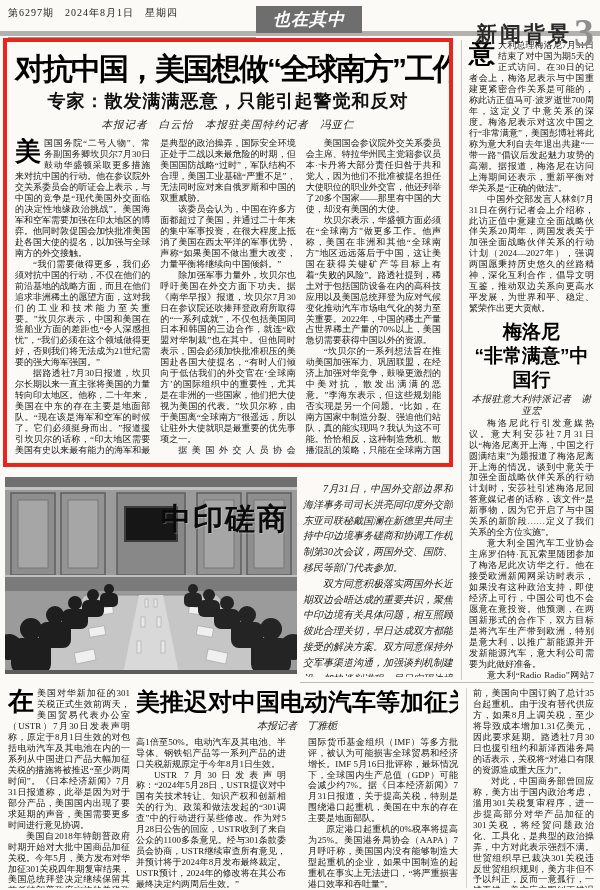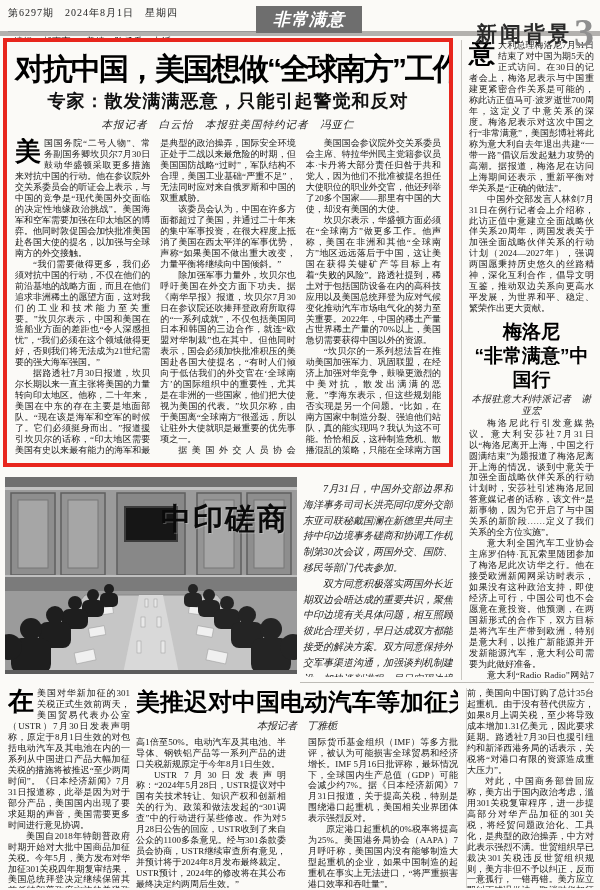--- a/index.html
+++ b/index.html
@@ -1,21 +1,21 @@
 <!DOCTYPE html>
 <html><head>
 <meta charset="utf-8">
 <style>
   * { margin:0; padding:0; box-sizing:border-box; }
   body { background:#e9e7e2; font-family:"Liberation Serif","DejaVu Serif",serif; }
   .page { position:relative; width:600px; height:890px; background:#fbfaf7; overflow:hidden; color:#1a1a1a; }
 
   
   .hdr-left { position:absolute; left:8px; top:6px; width:248px; }
-  .hdr-issue { font-size:10px; color:#222; letter-spacing:1px; padding-bottom:11px; border-bottom:1px solid #999; }
+  .hdr-issue { font-size:10px; color:#222; letter-spacing:1px; padding-bottom:17px; border-bottom:1px solid #999; }
   .hdr-staff { font-size:9px; color:#222; padding-top:3px; letter-spacing:0.5px; }
   .hdr-bar { position:absolute; left:0; top:31px; width:600px; height:5px; background:#b3b1ae; }
   .masthead { position:absolute; left:256px; top:6px; width:106px; height:27px; background:#6e6e6e;
               color:#fff; text-align:center; line-height:27px; font-size:17px; font-weight:bold;
               font-style:italic; letter-spacing:1px; font-family:"Liberation Serif",serif; z-index:3; }
   .hdr-right { position:absolute; right:6px; top:0; text-align:right; z-index:3;margin-top:16px; }
   .hdr-section { display:inline-block; font-size:21px; letter-spacing:3px; color:#2a2a2a; font-weight:bold; vertical-align:bottom; padding-bottom:2px;}
   .hdr-pagenum { display:inline-block; font-size:40px; line-height:34px; font-weight:bold; color:#8f8f8f; vertical-align:bottom; margin-left:2px; }
 
   
@@ -56,33 +56,33 @@
   
   .bottom-rule { position:absolute; left:300px; top:682px; width:294px; height:1px; background:#bdbbb6; }
   .bot-col1 { position:absolute; left:8px; top:688px; width:122px; height:200px; overflow:hidden; }
   .bot-mid  { position:absolute; left:136px; top:688px; width:322px; height:200px; overflow:hidden; }
   .bot-headline { font-family:"Liberation Sans","DejaVu Sans",sans-serif; font-weight:900; font-size:24px;
                   text-align:center; color:#000; letter-spacing:0; line-height:1.15; white-space:nowrap; }
   .bot-byline { font-size:10px; text-align:center; font-style:italic; color:#222; margin:3px 0 4px 0; }
   .bot-mid-cols { display:flex; gap:22px; height:152px; overflow:hidden;justify-content:flex-end; }
   .bot-mid-cols .mcol { flex:1; }
   .bot-col4 { position:absolute; left:466px; top:688px; width:128px; height:200px; overflow:hidden;
-              border-left:1px solid #d4d2cd; padding-left:0; }
+              border-left:1px solid #d4d2cd; padding-left:6px; }
 </style>
 </head>
 <body>
 
 <div class="page">
 
   <div class="hdr-bar"></div>
   <div class="hdr-left">
     <div class="hdr-issue">第6297期　2024年8月1日　星期四</div>
     <div class="hdr-staff">■编辑　郝爽言　■美编　陈孟乔　电话(010)65369575</div>
   </div>
-  <div class="masthead">非常满意</div>
+  <div class="masthead">也在其中</div>
   <div class="hdr-right">
     <span class="hdr-section">新闻背景</span><span class="hdr-pagenum">3</span>
   </div>
 
   <div class="redbox">
     <div class="main-headline">对抗中国，美国想做“全球南方”工作</div>
     <div class="main-subtitle">专家：散发满满恶意，只能引起警觉和反对</div>
     <div class="main-byline">本报记者　白云怡　本报驻美国特约记者　冯亚仁</div>
     <div class="main-cols">
       <div class="mcol bodytext">
@@ -214,21 +214,21 @@
   <div class="bot-mid">
     <div class="bot-headline">美推迟对中国电动汽车等加征关税</div>
     <div class="bot-byline">本报记者　丁雅栀</div>
     <div class="bot-mid-cols">
       <div class="mcol bodytext">
         <p class="cont">高1倍至50%。电动汽车及其电池、半导体、钢铁铝产品等一系列产品的进口关税新规原定于今年8月1日生效。</p>
         <p>USTR 7月30日发表声明称：“2024年5月28日，USTR提议对中国有关技术转让、知识产权和创新相关的行为、政策和做法发起的“301调查”中的行动进行某些修改。作为对5月28日公告的回应，USTR收到了来自公众的1100多条意见。经与301条款委员会协商，USTR继续审查所有意见，并预计将于2024年8月发布最终裁定。USTR预计，2024年的修改将在其公布最终决定约两周后生效。”</p>
 
       </div>
       <div class="mcol bodytext">
-        <p class="cont">国际货币基金组织（IMF）等多方批评，被认为可能损害全球贸易和经济增长。IMF 5月16日批评称，最坏情况下，全球国内生产总值（GDP）可能会减少约7%。据《日本经济新闻》7月31日报道，关于提高关税，特别是围绕港口起重机，美国相关业界团体表示强烈反对。</p>
+        <p class="cont">国际货币基金组织（IMF）等多方批评，被认为可能损害全球贸易和经济增长。IMF 5月16日批评称，最坏情况下，全球国内生产总值（GDP）可能会减少约7%。据《日本经济新闻》7月31日报道，关于提高关税，特别是围绕港口起重机，美国在中东的存在主要是地面部队。</p>
         <p>原定港口起重机的0%税率将提高为25%。美国港务局协会（AAPA）7月呼吁称，美国国内没有能够制造大型起重机的企业，如果中国制造的起重机在事实上无法进口，“将严重损害港口效率和吞吐量”。</p>
 
       </div>
     </div>
   </div>
 
   <div class="bot-col4 bodytext">
     <p class="cont">前，美国向中国订购了总计35台起重机。由于没有替代供应方，如果8月上调关税，至少将导致成本增加1.31亿美元，因此要求延期。路透社7月30日也援引纽约和新泽西港务局的话表示，关税将“对港口有限的资源造成重大压力”。</p>
     <p>对此，中国商务部曾回应称，美方出于国内政治考虑，滥用301关税复审程序，进一步提高部分对华产品加征的301关税，将经贸问题政治化、工具化，是典型的政治操弄，中方对此表示强烈不满。世贸组织早已裁决301关税违反世贸组织规则，美方非但不予以纠正，反而一意孤行，一错再错。美方应立即纠正错误做法，取消对华加征关税措施。中方将采取坚决措施，捍卫自身权益。▲</p>
   </div>

